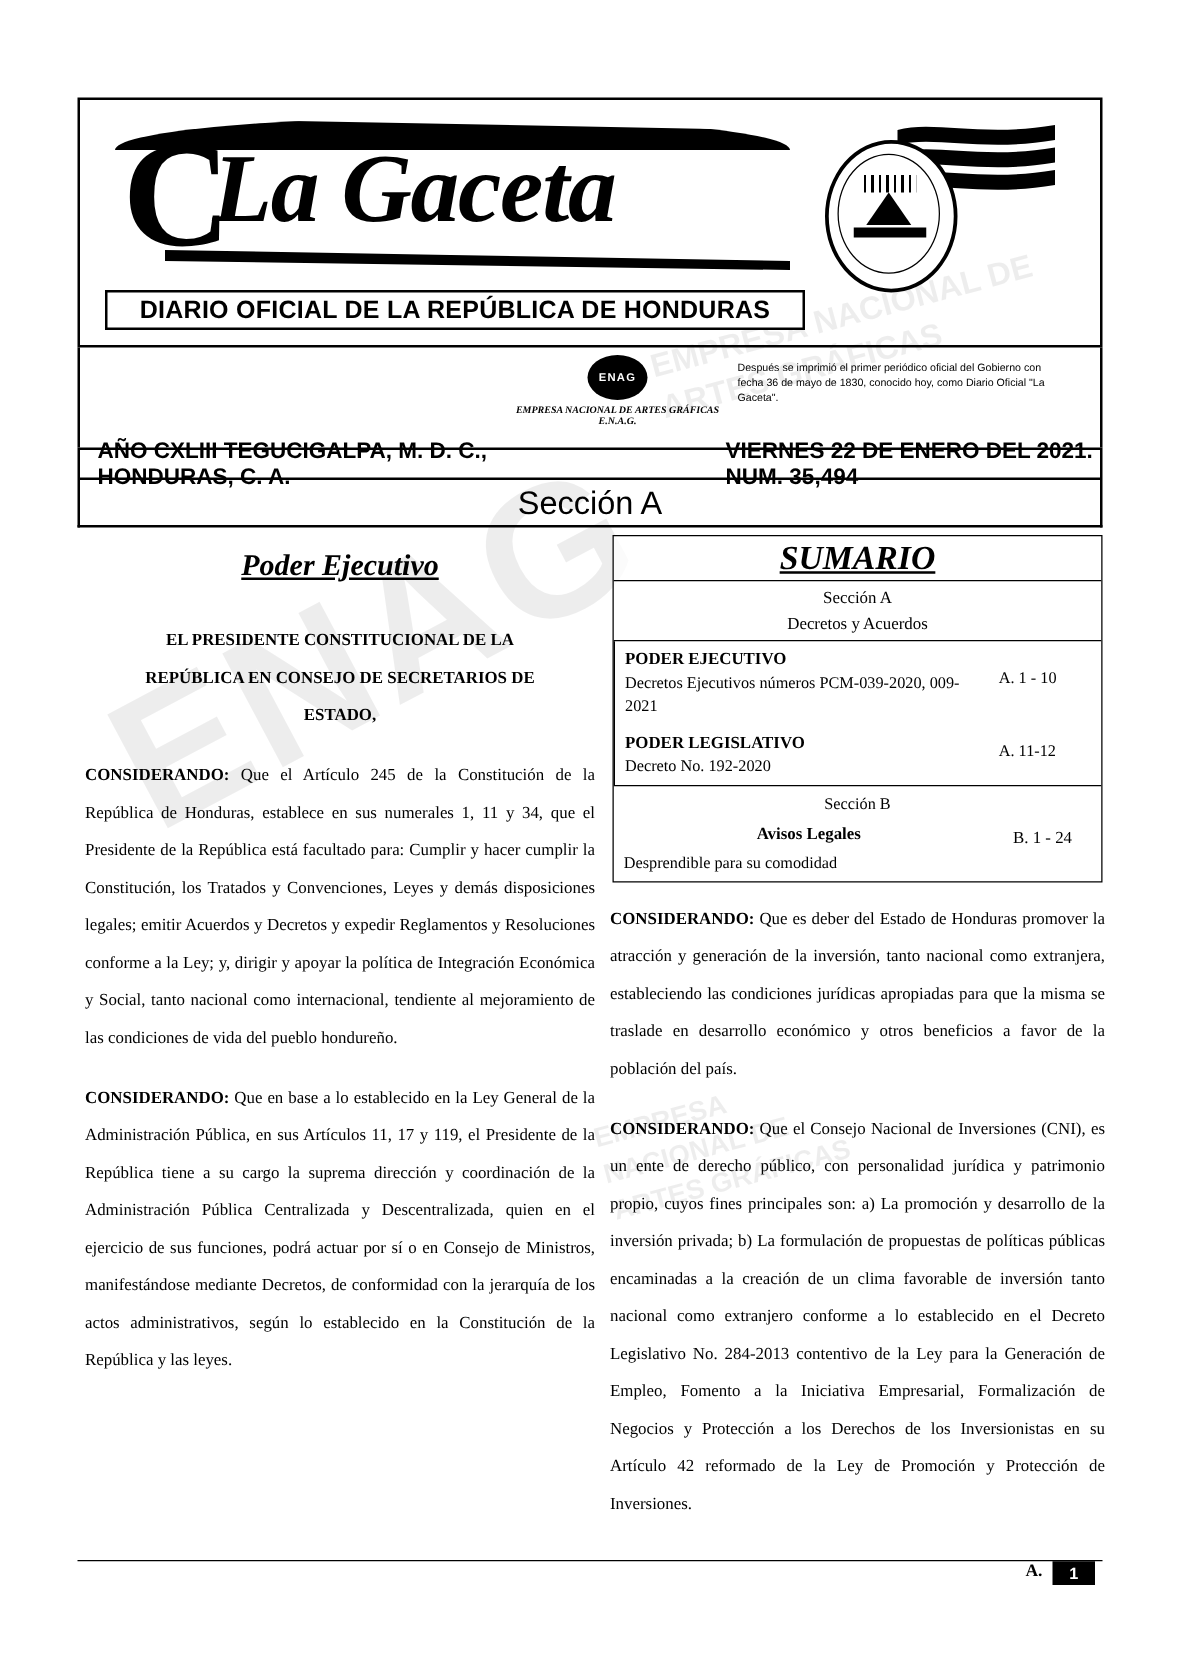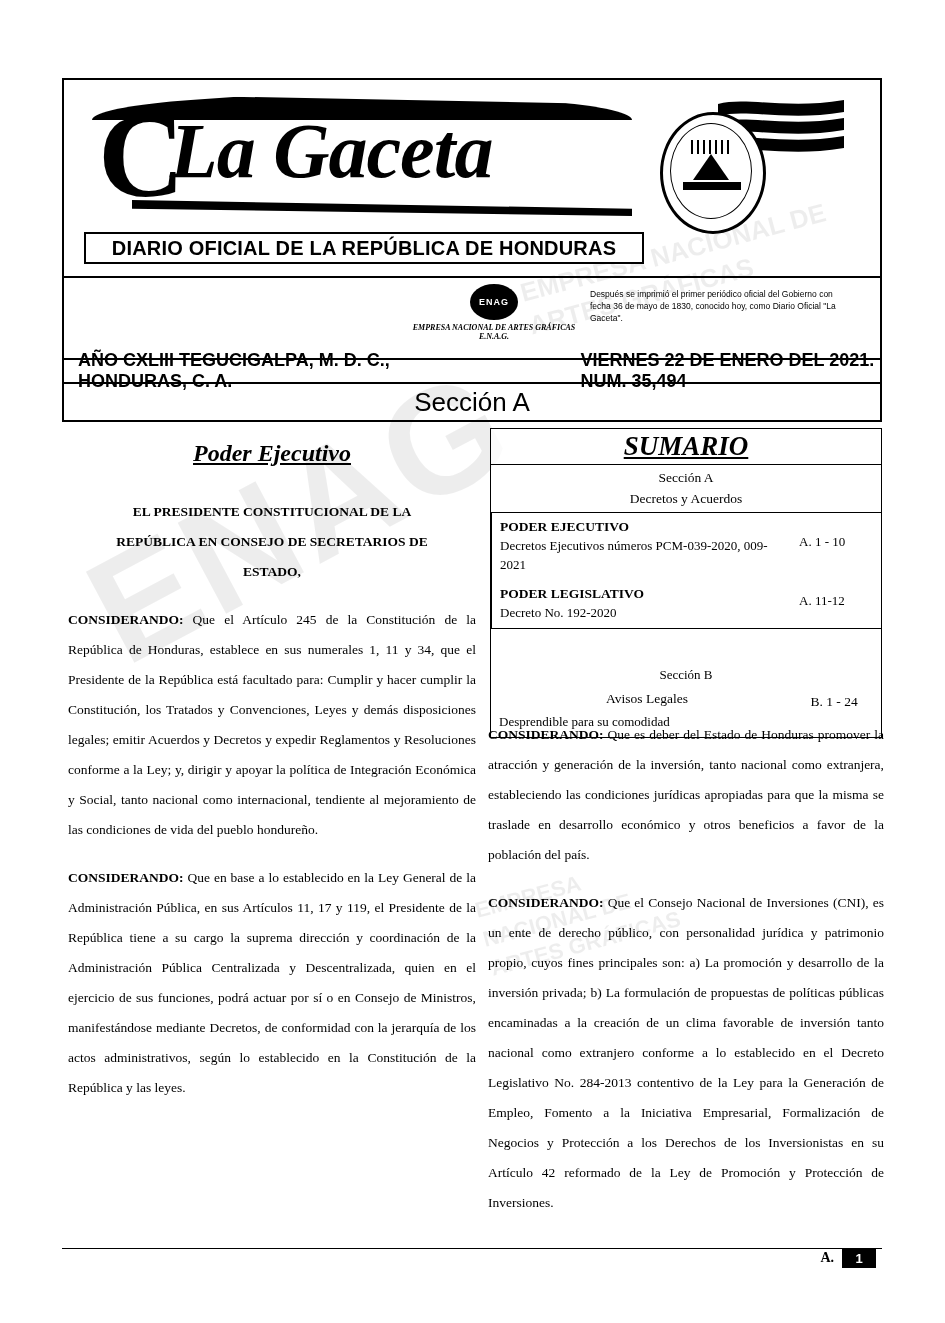--- a/index.html
+++ b/index.html
@@ -304,21 +304,21 @@
     font-family: "Liberation Serif", serif;
     font-size: 13.5px;
     line-height: 21px;
     padding: 2px 0 3px 0;
     border-bottom: 1.5px solid #000;
   }
   .sum-row {
     display: flex;
     border-bottom: 1.5px solid #000;
   }
-  .sum-row:last-child { border-bottom: none; margin-top: 32px; }
+  .sum-row:last-child { border-bottom: none; }
   .sum-left {
     flex: 1;
     padding: 4px 8px 6px 8px;
     border-left: 1.5px solid #000;
     font-family: "Liberation Serif", serif;
     font-size: 13px;
     line-height: 19px;
   }
   .sum-left.noline { border-left: none; }
   .sum-right {
@@ -329,21 +329,21 @@
     line-height: 19px;
     display: flex;
     align-items: center;
     justify-content: center;
   }
   .sum-head {
     font-weight: bold;
     font-size: 13.5px;
   }
   .sum-b-row { display: flex; }
-  .sum-b-left { flex: 1; text-align: center; font-size: 13.5px; line-height: 22px; padding: 4px 0 8px 0;}
+  .sum-b-left { flex: 1; text-align: center; font-size: 13.5px; line-height: 22px; padding: 4px 0 8px 0; font-weight: bold;}
   .sum-b-right { width: 78px; display:flex; align-items:center; justify-content:center; font-size: 13.5px;}
 
   
   .col-right {
     position: absolute;
     left: 488px; top: 720px;
     width: 396px;
   }
   .col-right .body-p {
     margin: 0 0 18px 0;

